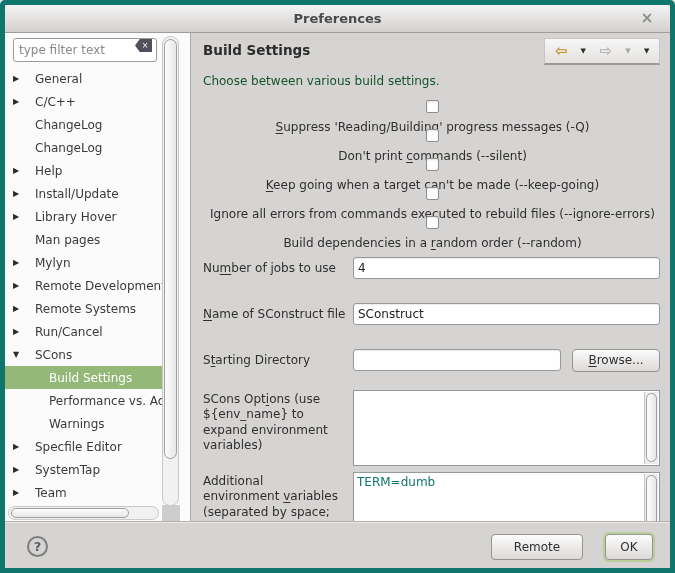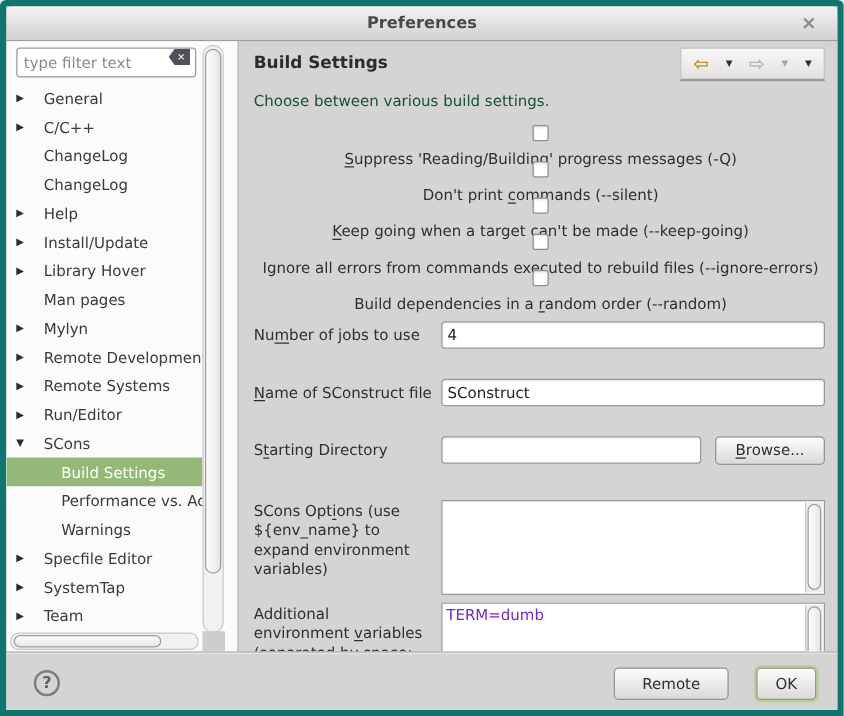--- a/index.html
+++ b/index.html
@@ -97,28 +97,28 @@
     flex:1;min-width:0;height:22px;border:1px solid #989898;border-radius:3px;background:#fff;
     font-size:12px;color:#222;padding:0 4px;font-family:inherit;outline:none;
     box-shadow:inset 0 1px 1px rgba(0,0,0,.08);
   }
   .btn{
     background:linear-gradient(#fcfcfc,#dcdad8);border:1px solid #969492;border-radius:4px;
     font-size:12px;color:#2f2f2f;font-family:inherit;cursor:default;
     display:inline-flex;align-items:center;justify-content:center;
   }
   .browse-btn{margin-left:11px;width:88px;height:23px;flex:none;}
-  .ta-list{margin-top:21px;display:flex;flex-direction:column;gap:6px;}
+  .ta-list{margin-top:11px;display:flex;flex-direction:column;gap:6px;}
   .ta-row{display:flex;}
   .ta-label{
     width:150px;flex:none;font-size:12px;color:#2f2f2f;line-height:1.28;padding:2px 10px 0 0;
   }
   .ta-box{
     flex:1;height:76px;background:#fff;border:1px solid #989898;position:relative;
-    font-size:12px;color:#6d28d9;padding:2px 18px 2px 3px;overflow:hidden;
+    font-size:12px;color:#0f766e;padding:2px 18px 2px 3px;overflow:hidden;
   }
   .ta-scroll{
     position:absolute;right:1px;top:1px;bottom:1px;width:14px;
     background:#ededed;border-left:1px solid #c9c9c9;
   }
   .ta-thumb{
     position:absolute;left:1px;top:1px;width:11px;height:calc(100% - 3px);
     background:linear-gradient(90deg,#fdfdfd,#e6e6e6);border:1px solid #9f9f9f;border-radius:6px;
   }
   .action-row{display:flex;justify-content:flex-end;gap:13px;margin-top:7px;}
@@ -199,21 +199,21 @@
           <div class="tree-item lvl0">
             <span class="tree-arrow">▶</span>
             <span class="tree-label">Remote Development</span>
           </div>
           <div class="tree-item lvl0">
             <span class="tree-arrow">▶</span>
             <span class="tree-label">Remote Systems</span>
           </div>
           <div class="tree-item lvl0">
             <span class="tree-arrow">▶</span>
-            <span class="tree-label">Run/Editor</span>
+            <span class="tree-label">Run/Cancel</span>
           </div>
           <div class="tree-item lvl0">
             <span class="tree-arrow">▼</span>
             <span class="tree-label">SCons</span>
           </div>
           <div class="tree-item lvl1" style="background: rgb(148, 184, 119); color: rgb(255, 255, 255);">
             <span class="tree-label">Build Settings</span>
           </div>
           <div class="tree-item lvl1">
             <span class="tree-label">Performance vs. Ac</span>

